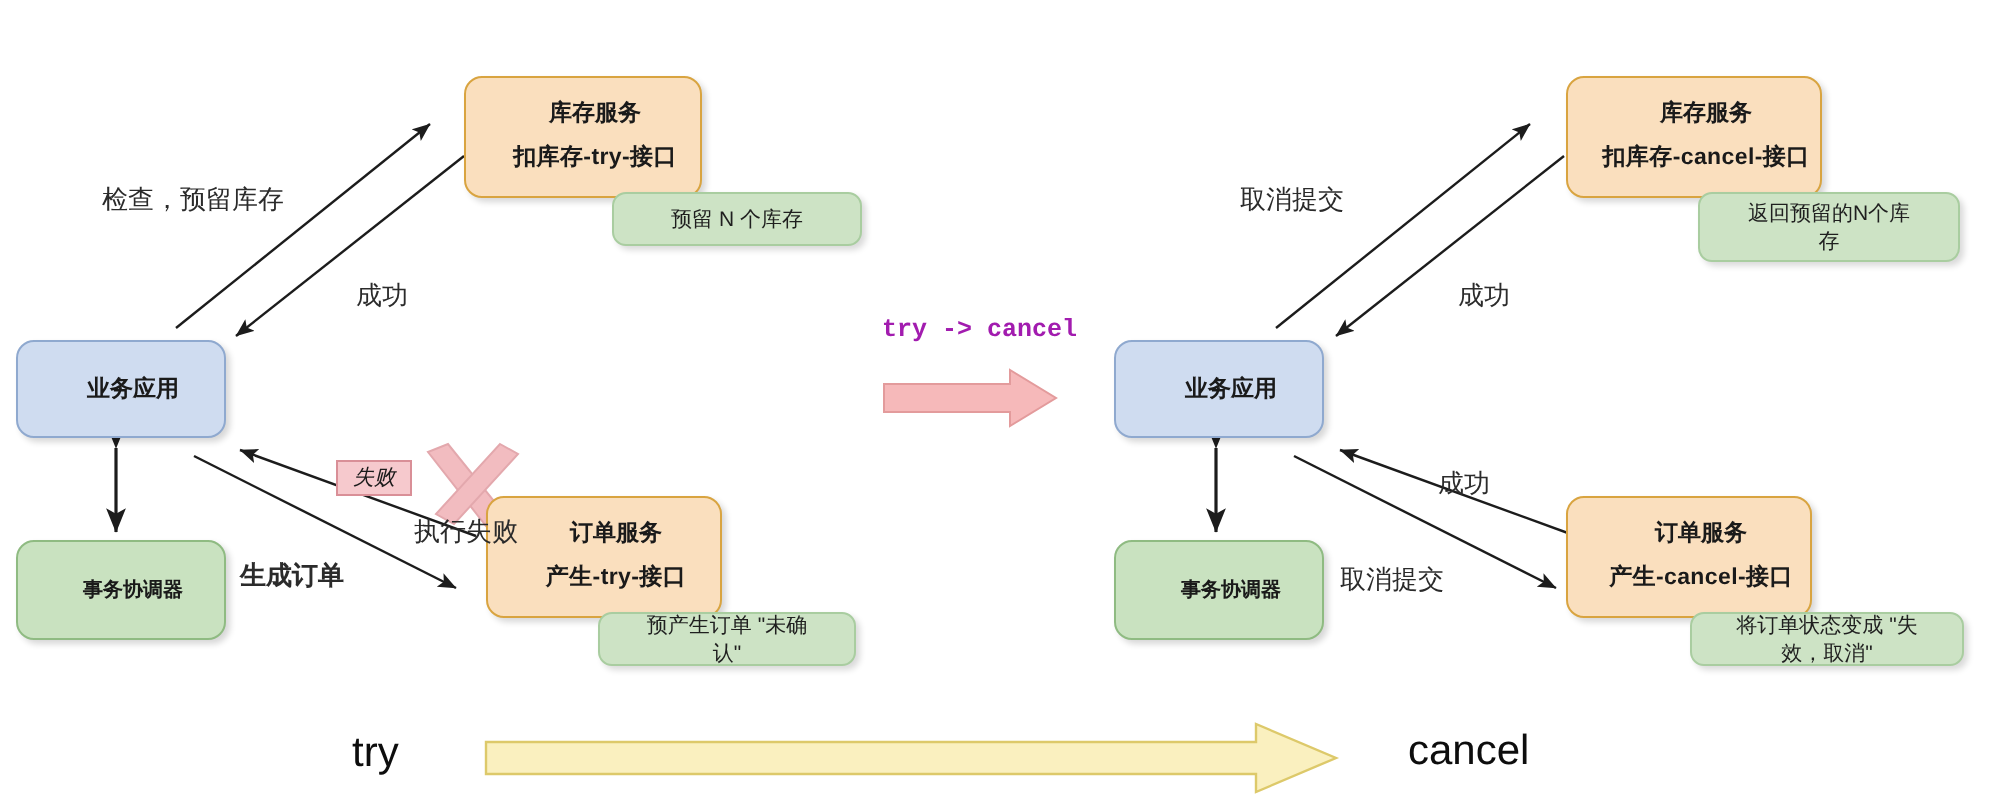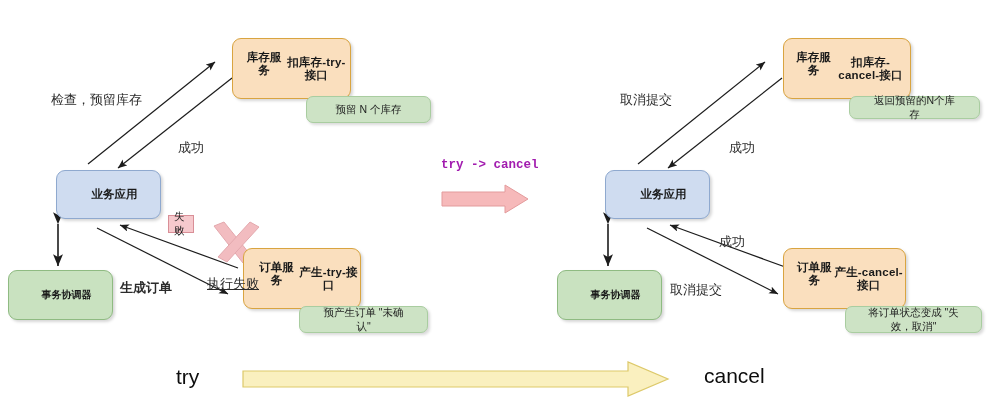--- a/index.html
+++ b/index.html
@@ -9,34 +9,33 @@
     font-family:"Liberation Sans","DejaVu Sans",sans-serif;
     overflow:hidden;
   }
   #stage{position:relative;width:1000px;height:405px;}
   .svg-layer{position:absolute;left:0;top:0;width:1000px;height:405px;pointer-events:none;}
 
   
   .node{
     position:absolute;
     box-sizing:border-box;
-    display:flex;flex-direction:row;
+    display:flex;flex-direction:column;
     align-items:center;justify-content:center;
     border-radius:9px;
     font-weight:bold;
     color:#1a1a1a;
     box-shadow:2px 2px 3px rgba(0,0,0,0.16);
     text-align:center;
     padding-left:12px;
   }
   .node.blue{
     background:#cfdcf0;
     border:1.4px solid #8fa9cf;
     font-size:11.5px;
-    margin-left:48px;
   }
   .node.green{
     background:#c9e2c0;
     border:1.4px solid #8fbb82;
     font-size:10px;
   }
   .node.orange{
     background:#fadfbe;
     border:1.8px solid #d9a440;
     font-size:11.5px;
@@ -163,55 +162,55 @@
 
   <div class="node orange" style="left:243px;top:248px;width:118px;height:61px;">
     <span class="ln1">订单服务</span>
     <span class="ln2">产生-try-接口</span>
   </div>
 
   <div class="note" style="left:299px;top:306px;width:129px;height:27px;">
     <span>预产生订单 "未确认"</span>
   </div>
 
-  <div class="badge-fail" style="left:168px;top:215px;width:26px;height:18px;">
+  <div class="badge-fail" style="left:168px;top:230px;width:38px;height:18px;font-style:italic;">
     <span>失败</span>
   </div>
 
   <div class="elabel" style="left:51px;top:91px;">
     <span>检查，预留库存</span>
   </div>
   <div class="elabel" style="left:178px;top:139px;">
     <span>成功</span>
   </div>
   <div class="elabel" style="left:120px;top:279px;font-weight:bold;">
     <span>生成订单</span>
   </div>
-  <div class="elabel" style="left:207px;top:275px;text-decoration:underline;">
+  <div class="elabel" style="left:207px;top:257px;">
     <span>执行失败</span>
   </div>
 
   <div class="transition-label" style="left:441px;top:158px;">
     <span>try -&gt; cancel</span>
   </div>
 
   <div class="node blue" style="left:557px;top:170px;width:105px;height:49px;">
     <span>业务应用</span>
   </div>
 
   <div class="node green" style="left:557px;top:270px;width:105px;height:50px;">
     <span>事务协调器</span>
   </div>
 
   <div class="node orange" style="left:783px;top:38px;width:128px;height:61px;">
     <span class="ln1">库存服务</span>
     <span class="ln2">扣库存-cancel-接口</span>
   </div>
 
-  <div class="note" style="left:849px;top:96px;width:131px;height:23px;">
+  <div class="note" style="left:849px;top:96px;width:131px;height:35px;">
     <span>返回预留的N个库存</span>
   </div>
 
   <div class="node orange" style="left:783px;top:248px;width:123px;height:61px;">
     <span class="ln1">订单服务</span>
     <span class="ln2">产生-cancel-接口</span>
   </div>
 
   <div class="note" style="left:845px;top:306px;width:137px;height:27px;">
     <span>将订单状态变成 "失效，取消"</span>

